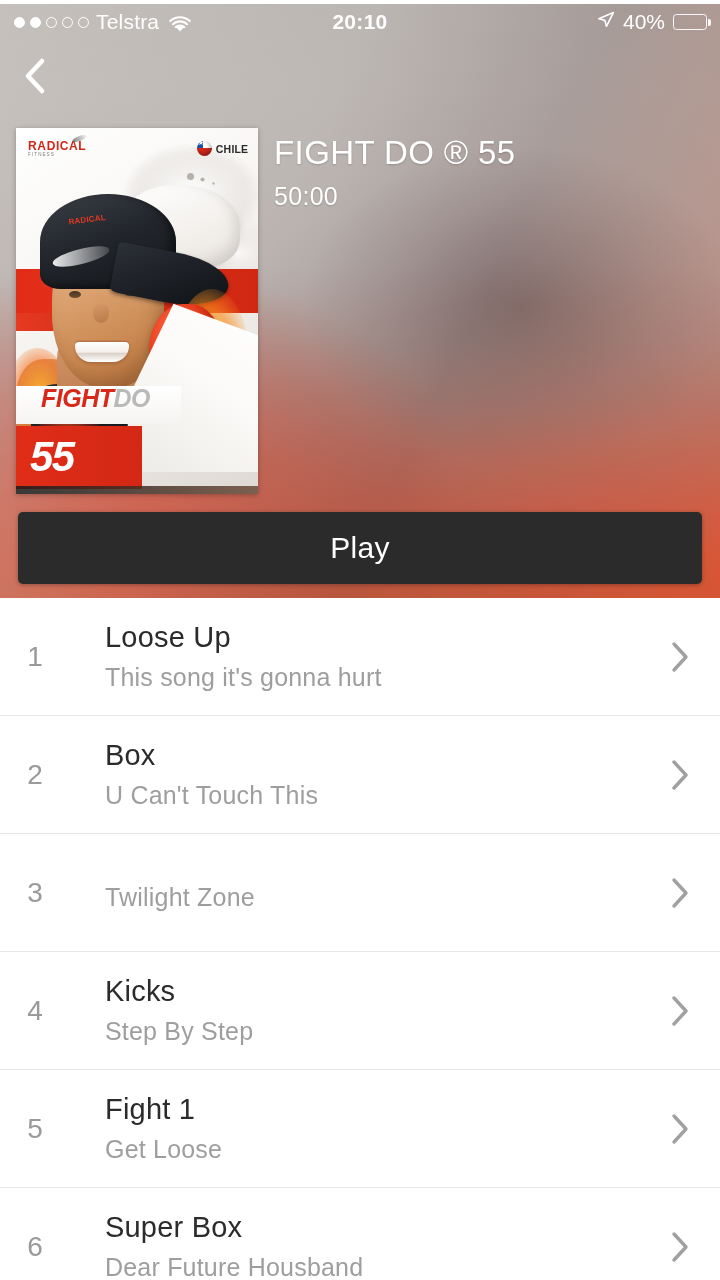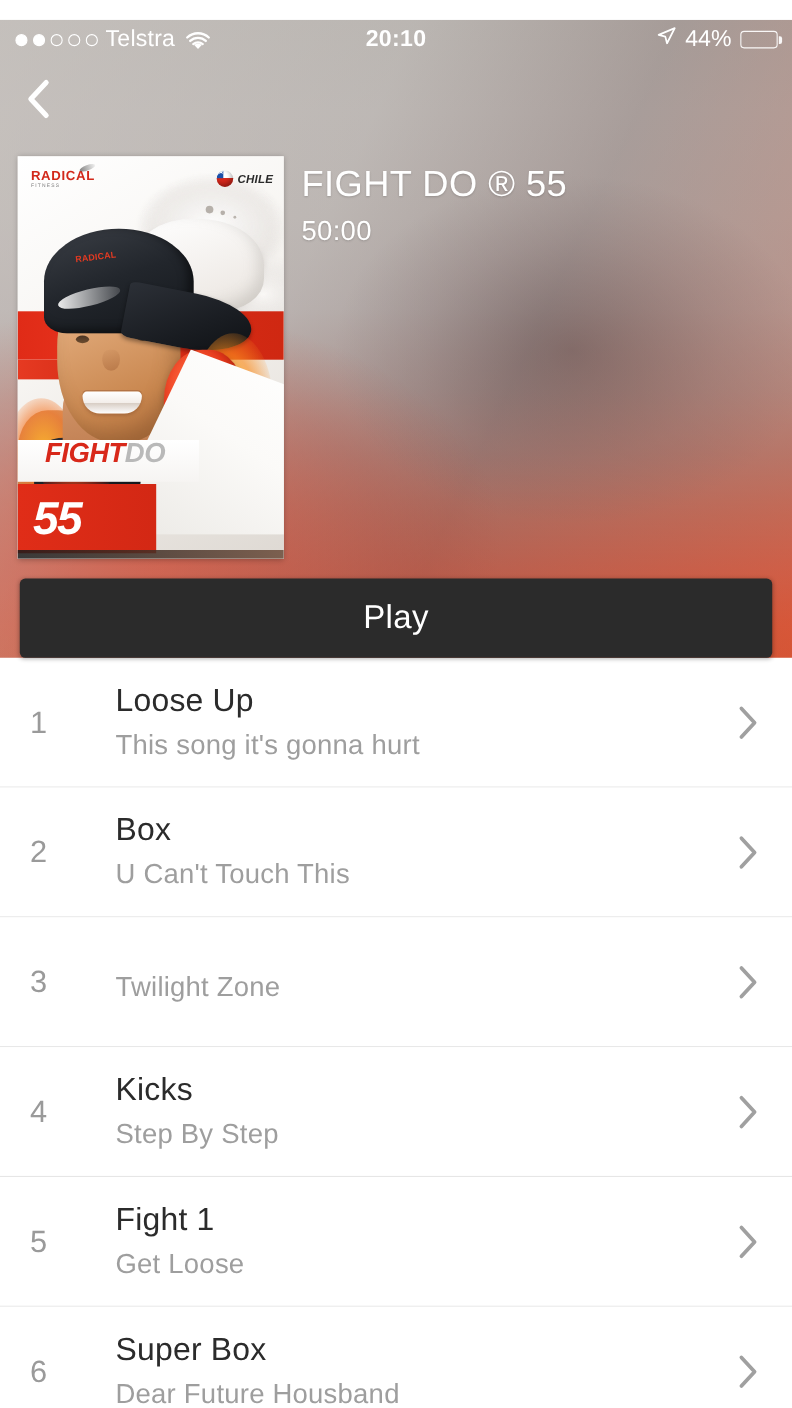--- a/index.html
+++ b/index.html
@@ -5,21 +5,21 @@
   * { margin:0; padding:0; box-sizing:border-box; }
   html, body {
     width:720px; height:1280px;
     font-family:"Liberation Sans", sans-serif;
     background:#ffffff; overflow:hidden;
   }
   #screen { position:relative; width:720px; height:1280px; overflow:hidden; }
 
   
   #hero {
-    position:absolute; left:0; top:18px; width:720px; height:598px;
+    position:absolute; left:0; top:4px; width:720px; height:598px;
     overflow:hidden;
   }
   #hero-bg {
     position:absolute; inset:0;
     background:
       radial-gradient(ellipse 300px 220px at 520px 300px, rgba(90,70,70,0.55) 0%, rgba(120,100,100,0.25) 45%, rgba(0,0,0,0) 72%),
       radial-gradient(ellipse 420px 260px at 120px 470px, rgba(214,64,40,0.85) 0%, rgba(200,70,50,0.35) 55%, rgba(0,0,0,0) 80%),
       linear-gradient(to bottom,
         #b9b5b1 0%,
         #bdb8b5 14%,
@@ -244,21 +244,21 @@
   }
   .aw-chile-ball:before {
     content:""; position:absolute; left:0; top:0; width:42%; height:48%;
     background:#1b4fa8;
   }
   .aw-chile-ball:after {
     content:"★"; position:absolute; left:1px; top:-2.5px;
     font-size:7px; color:#fff; line-height:1;
   }
   .aw-chile-txt {
-    font-size:10.5px; font-weight:bold; font-style:italic; color:#2a2a2a;
+    font-size:10.5px; font-weight:bold; color:#2a2a2a;
     letter-spacing:0.2px;
   }
   .aw-band-white {
     position:absolute; left:0; bottom:19%; width:68%; height:10.5%;
     background:linear-gradient(#ffffff,#f6f4f2);
     display:flex; align-items:flex-start; z-index:7;padding-left:16px;
   }
   .aw-fight {
     font-size:25px; font-weight:bold; font-style:italic;
     letter-spacing:-0.5px; padding-left:9px; line-height:1;
@@ -386,21 +386,21 @@
           </svg>
         </span>
       </div>
       <div id="sb-center">20:10</div>
       <div id="sb-right">
         <span>
           <svg width="18" height="18" viewBox="0 0 18 18">
             <path d="M16.4 1.6 1.8 7.7l6 1.6 1.6 6z" fill="none" stroke="#fff" stroke-width="1.6" stroke-linejoin="round"></path>
           </svg>
         </span>
-        <span id="battery-pct">44%</span>
+        <span id="battery-pct">40%</span>
         <span id="battery-icon">
           <span id="battery-fill" style="width:40%"></span>
         </span>
       </div>
     </div>
 
     <div id="back-btn">
       <svg width="60" height="56" viewBox="0 0 60 56">
         <path d="M34 13 20 28l14 15" stroke="#fff" stroke-width="4.6" fill="none" stroke-linecap="round" stroke-linejoin="round"></path>
       </svg>

